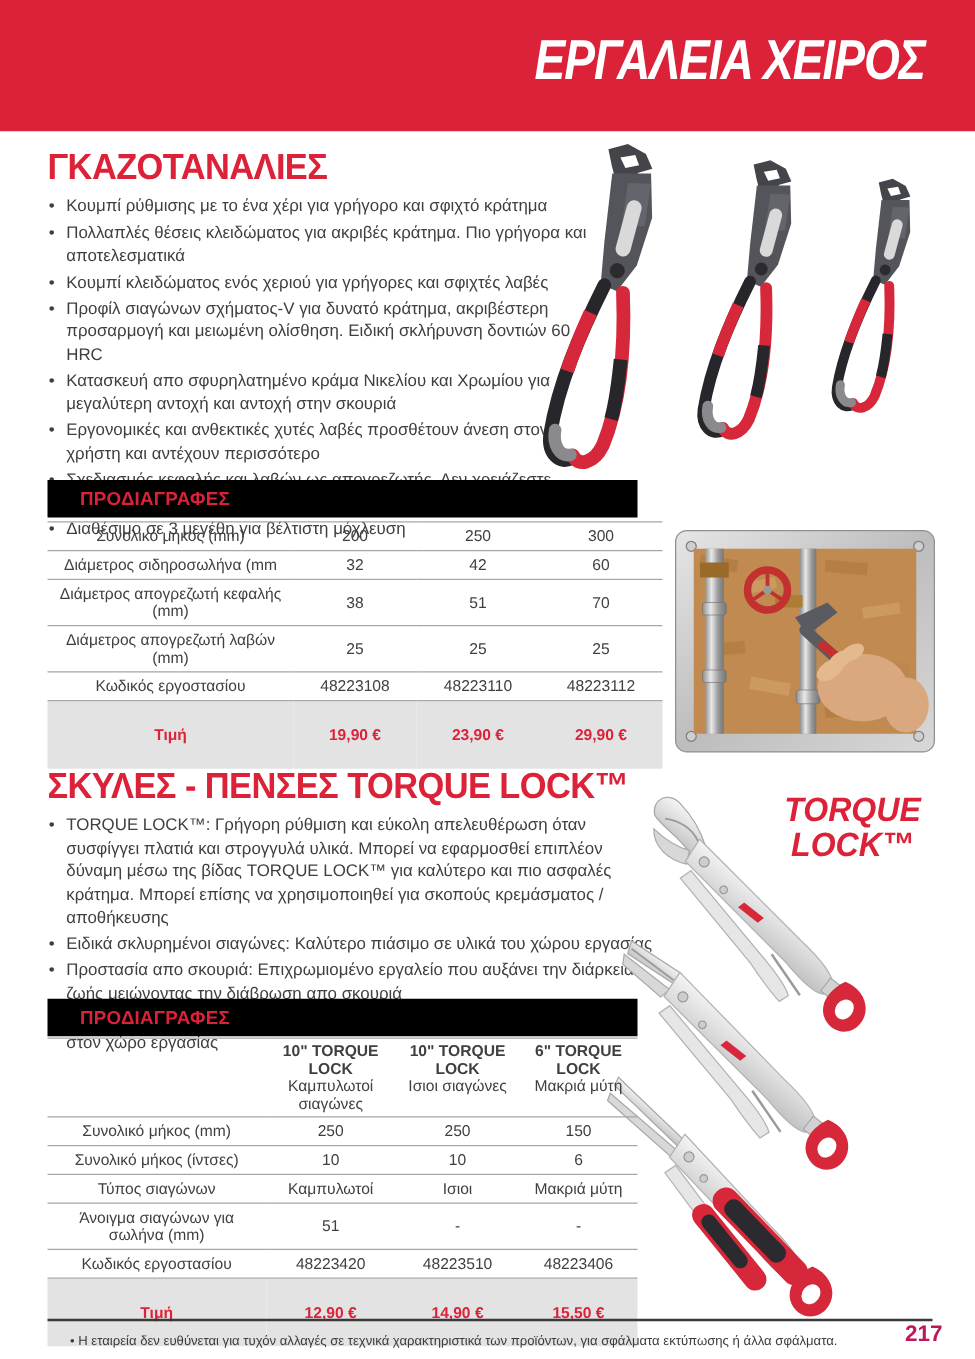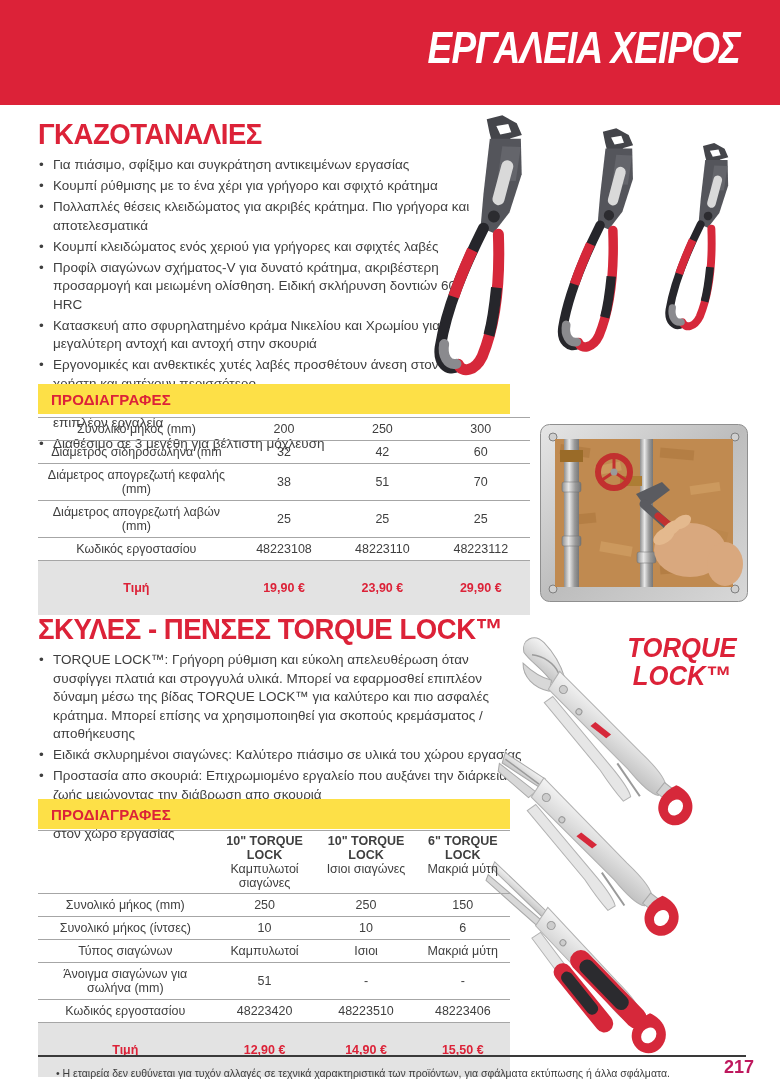--- a/index.html
+++ b/index.html
@@ -17,22 +17,22 @@
   
   .sec-title{color:#dc2238;font-weight:bold;font-size:29px;letter-spacing:-.5px;
     transform:scaleX(.95);transform-origin:left;white-space:nowrap}
 
   
   .bullets{list-style:none;font-size:13.5px;line-height:18.5px}
   .bullets li{position:relative;padding-left:15px;margin-bottom:2.5px}
   .bullets li::before{content:"\2022";position:absolute;left:1px;top:0}
 
   
-  .specs-bar{width:472px;height:30px;background:#fde047;display:flex;align-items:center;
-    padding-left:13px;color:#dc2238;font-weight:bold;font-size:15px;letter-spacing:.2px}
+  .specs-bar{width:472px;height:30px;background:#000000;display:flex;align-items:center;
+    padding-left:26px;color:#dc2238;font-weight:bold;font-size:15px;letter-spacing:.2px}
 
   
   .spec-table{border-collapse:collapse;font-size:12.5px;line-height:14px;color:#3f3f3f}
   .spec-table td{border-top:1px solid #a6a6a6;padding:4px 2px;vertical-align:middle}
   .spec-table td.lbl{text-align:center}
   .spec-table td.val{text-align:center}
   .spec-table tr.price td{background:#e3e3e3;color:#dc2238;font-weight:bold;padding:20px 2px}
   .spec-table td.th{text-align:center;vertical-align:top;padding-top:3px;padding-bottom:3px}
   .th-t{font-weight:bold}
   .th-s{font-weight:normal}
@@ -51,21 +51,20 @@
 
 <div class="page">
 
   <div class="abs banner">
     <div class="t">ΕΡΓΑΛΕΙΑ ΧΕΙΡΟΣ</div>
   </div>
 
   <div class="abs sec-title" style="left:38px;top:118px">ΓΚΑΖΟΤΑΝΑΛΙΕΣ</div>
 
   <ul class="abs bullets" style="left:38px;top:156px;width:440px">
-    <li>Για πιάσιμο, σφίξιμο και συγκράτηση αντικειμένων εργασίας</li>
     <li>Κουμπί ρύθμισης με το ένα χέρι για γρήγορο και σφιχτό κράτημα</li>
     <li>Πολλαπλές θέσεις κλειδώματος για ακριβές κράτημα. Πιο γρήγορα και αποτελεσματικά</li>
     <li>Κουμπί κλειδώματος ενός χεριού για γρήγορες και σφιχτές λαβές</li>
     <li>Προφίλ σιαγώνων σχήματος-V για δυνατό κράτημα, ακριβέστερη προσαρμογή και μειωμένη ολίσθηση. Ειδική σκλήρυνση δοντιών 60 HRC</li>
     <li>Κατασκευή απο σφυρηλατημένο κράμα Νικελίου και Χρωμίου για μεγαλύτερη αντοχή και αντοχή στην σκουριά</li>
     <li>Εργονομικές και ανθεκτικές χυτές λαβές προσθέτουν άνεση στον χρήστη και αντέχουν περισσότερο</li>
     <li>Σχεδιασμός κεφαλής και λαβών ως απογρεζωτής. Δεν χρειάζεστε επιπλέον εργαλεία</li>
     <li>Διαθέσιμο σε 3 μεγέθη για βέλτιστη μόχλευση</li>
   </ul>
 

